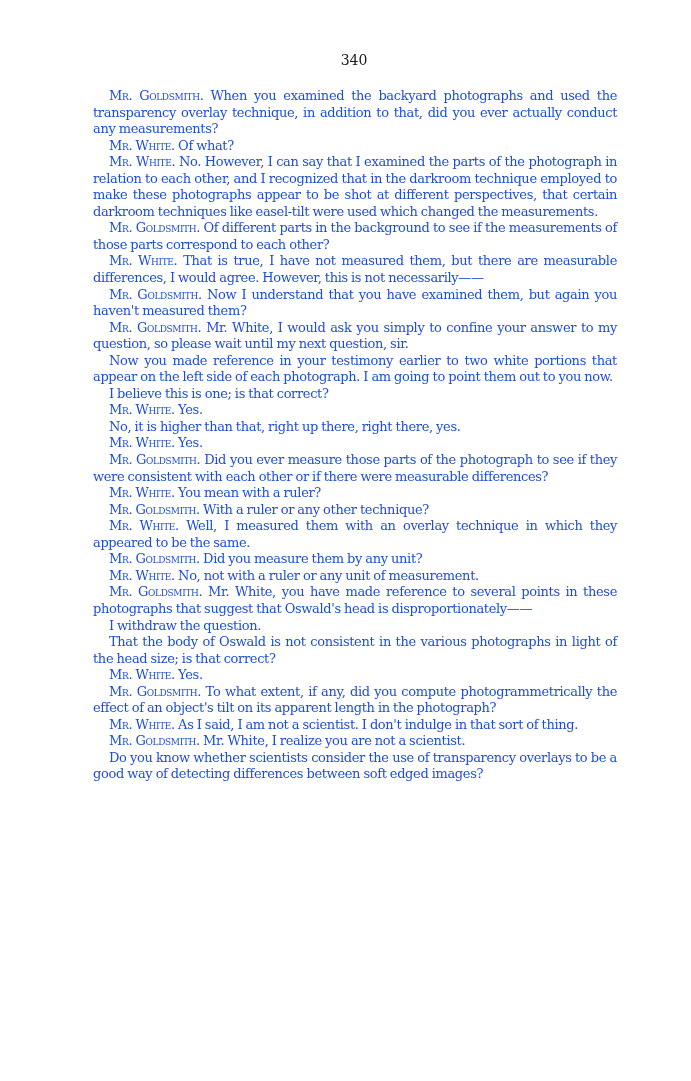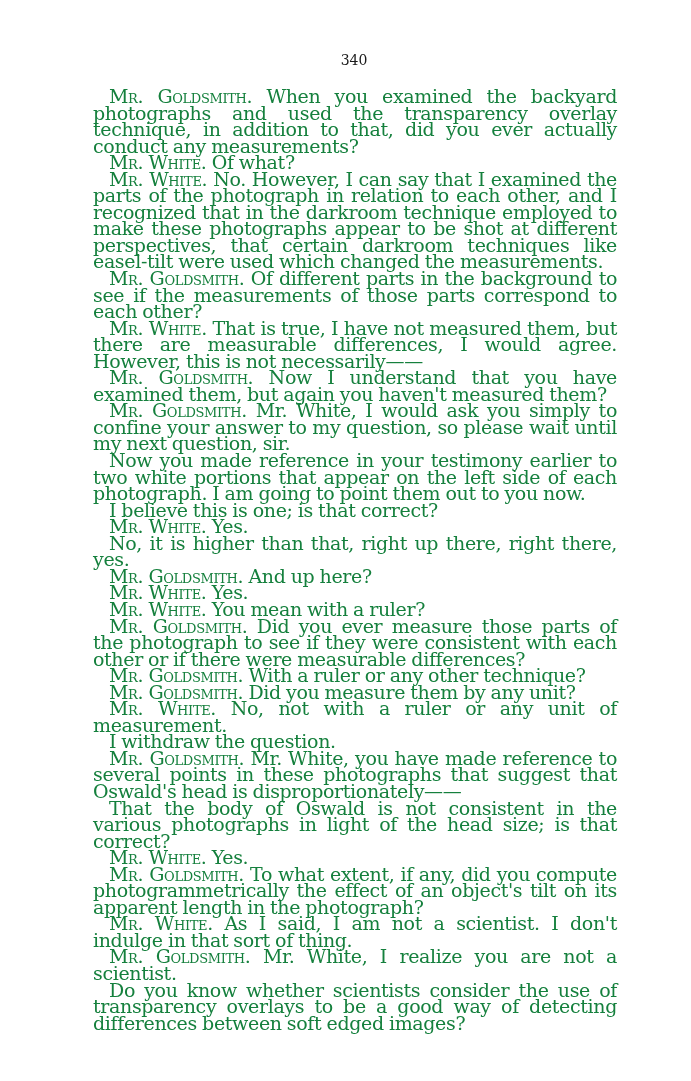--- a/index.html
+++ b/index.html
@@ -3,22 +3,22 @@
 <meta charset="utf-8">
 <style>
   html, body { margin: 0; padding: 0; background: #ffffff; }
   body { width: 691px; height: 1081px; position: relative; overflow: hidden; }
   .page-number {
     position: absolute; top: 52px; left: 0; width: 708px; text-align: center;
     font-family: "DejaVu Serif", serif; font-size: 14px; color: #1a1a1a;
   }
   .body-text {
     position: absolute; top: 88px; left: 93px; width: 524px;
-    font-family: "DejaVu Serif", serif; font-size: 19px; line-height: 16.55px;
-    color: #15803d; letter-spacing: -0.35px; word-spacing: -0.5px;
+    font-family: "DejaVu Serif", serif; font-size: 13px; line-height: 16.55px;
+    color: #1d4ed8; letter-spacing: -0.35px; word-spacing: -0.5px;
   }
   .body-text p { margin: 0; text-indent: 16px; text-align: justify; }
   .speaker { font-variant: small-caps; }
 </style>
 </head>
 <body>
 
 <div class="page-number">340</div>
 
 <div class="body-text" id="body-text">
@@ -26,28 +26,28 @@
     <p><span class="speaker">Mr. White.</span><span> Of what?</span></p>
     <p><span class="speaker">Mr. White.</span><span> No. However, I can say that I examined the parts of the photograph in relation to each other, and I recognized that in the darkroom technique employed to make these photographs appear to be shot at different perspectives, that certain darkroom techniques like easel-tilt were used which changed the measurements.</span></p>
     <p><span class="speaker">Mr. Goldsmith.</span><span> Of different parts in the background to see if the measurements of those parts correspond to each other?</span></p>
     <p><span class="speaker">Mr. White.</span><span> That is true, I have not measured them, but there are measurable differences, I would agree. However, this is not necessarily——</span></p>
     <p><span class="speaker">Mr. Goldsmith.</span><span> Now I understand that you have examined them, but again you haven't measured them?</span></p>
     <p><span class="speaker">Mr. Goldsmith.</span><span> Mr. White, I would ask you simply to confine your answer to my question, so please wait until my next question, sir.</span></p>
     <p><span>Now you made reference in your testimony earlier to two white portions that appear on the left side of each photograph. I am going to point them out to you now.</span></p>
     <p><span>I believe this is one; is that correct?</span></p>
     <p><span class="speaker">Mr. White.</span><span> Yes.</span></p>
     <p><span>No, it is higher than that, right up there, right there, yes.</span></p>
-    <p><span class="speaker">Mr. Goldsmith.</span><span> And up here?</span></p>
     <p><span class="speaker">Mr. White.</span><span> Yes.</span></p>
+    <p><span class="speaker">Mr. Goldsmith.</span><span> Did you ever measure those parts of the photograph to see if they were consistent with each other or if there were measurable differences?</span></p>
     <p><span class="speaker">Mr. White.</span><span> You mean with a ruler?</span></p>
-    <p><span class="speaker">Mr. Goldsmith.</span><span> Did you ever measure those parts of the photograph to see if they were consistent with each other or if there were measurable differences?</span></p>
     <p><span class="speaker">Mr. Goldsmith.</span><span> With a ruler or any other technique?</span></p>
+    <p><span class="speaker">Mr. White.</span><span> Well, I measured them with an overlay technique in which they appeared to be the same.</span></p>
     <p><span class="speaker">Mr. Goldsmith.</span><span> Did you measure them by any unit?</span></p>
     <p><span class="speaker">Mr. White.</span><span> No, not with a ruler or any unit of measurement.</span></p>
+    <p><span class="speaker">Mr. Goldsmith.</span><span> Mr. White, you have made reference to several points in these photographs that suggest that Oswald's head is disproportionately——</span></p>
     <p><span>I withdraw the question.</span></p>
-    <p><span class="speaker">Mr. Goldsmith.</span><span> Mr. White, you have made reference to several points in these photographs that suggest that Oswald's head is disproportionately——</span></p>
     <p><span>That the body of Oswald is not consistent in the various photographs in light of the head size; is that correct?</span></p>
     <p><span class="speaker">Mr. White.</span><span> Yes.</span></p>
     <p><span class="speaker">Mr. Goldsmith.</span><span> To what extent, if any, did you compute photogrammetrically the effect of an object's tilt on its apparent length in the photograph?</span></p>
     <p><span class="speaker">Mr. White.</span><span> As I said, I am not a scientist. I don't indulge in that sort of thing.</span></p>
     <p><span class="speaker">Mr. Goldsmith.</span><span> Mr. White, I realize you are not a scientist.</span></p>
     <p><span>Do you know whether scientists consider the use of transparency overlays to be a good way of detecting differences between soft edged images?</span></p>
   </div>
 
 </body></html>

